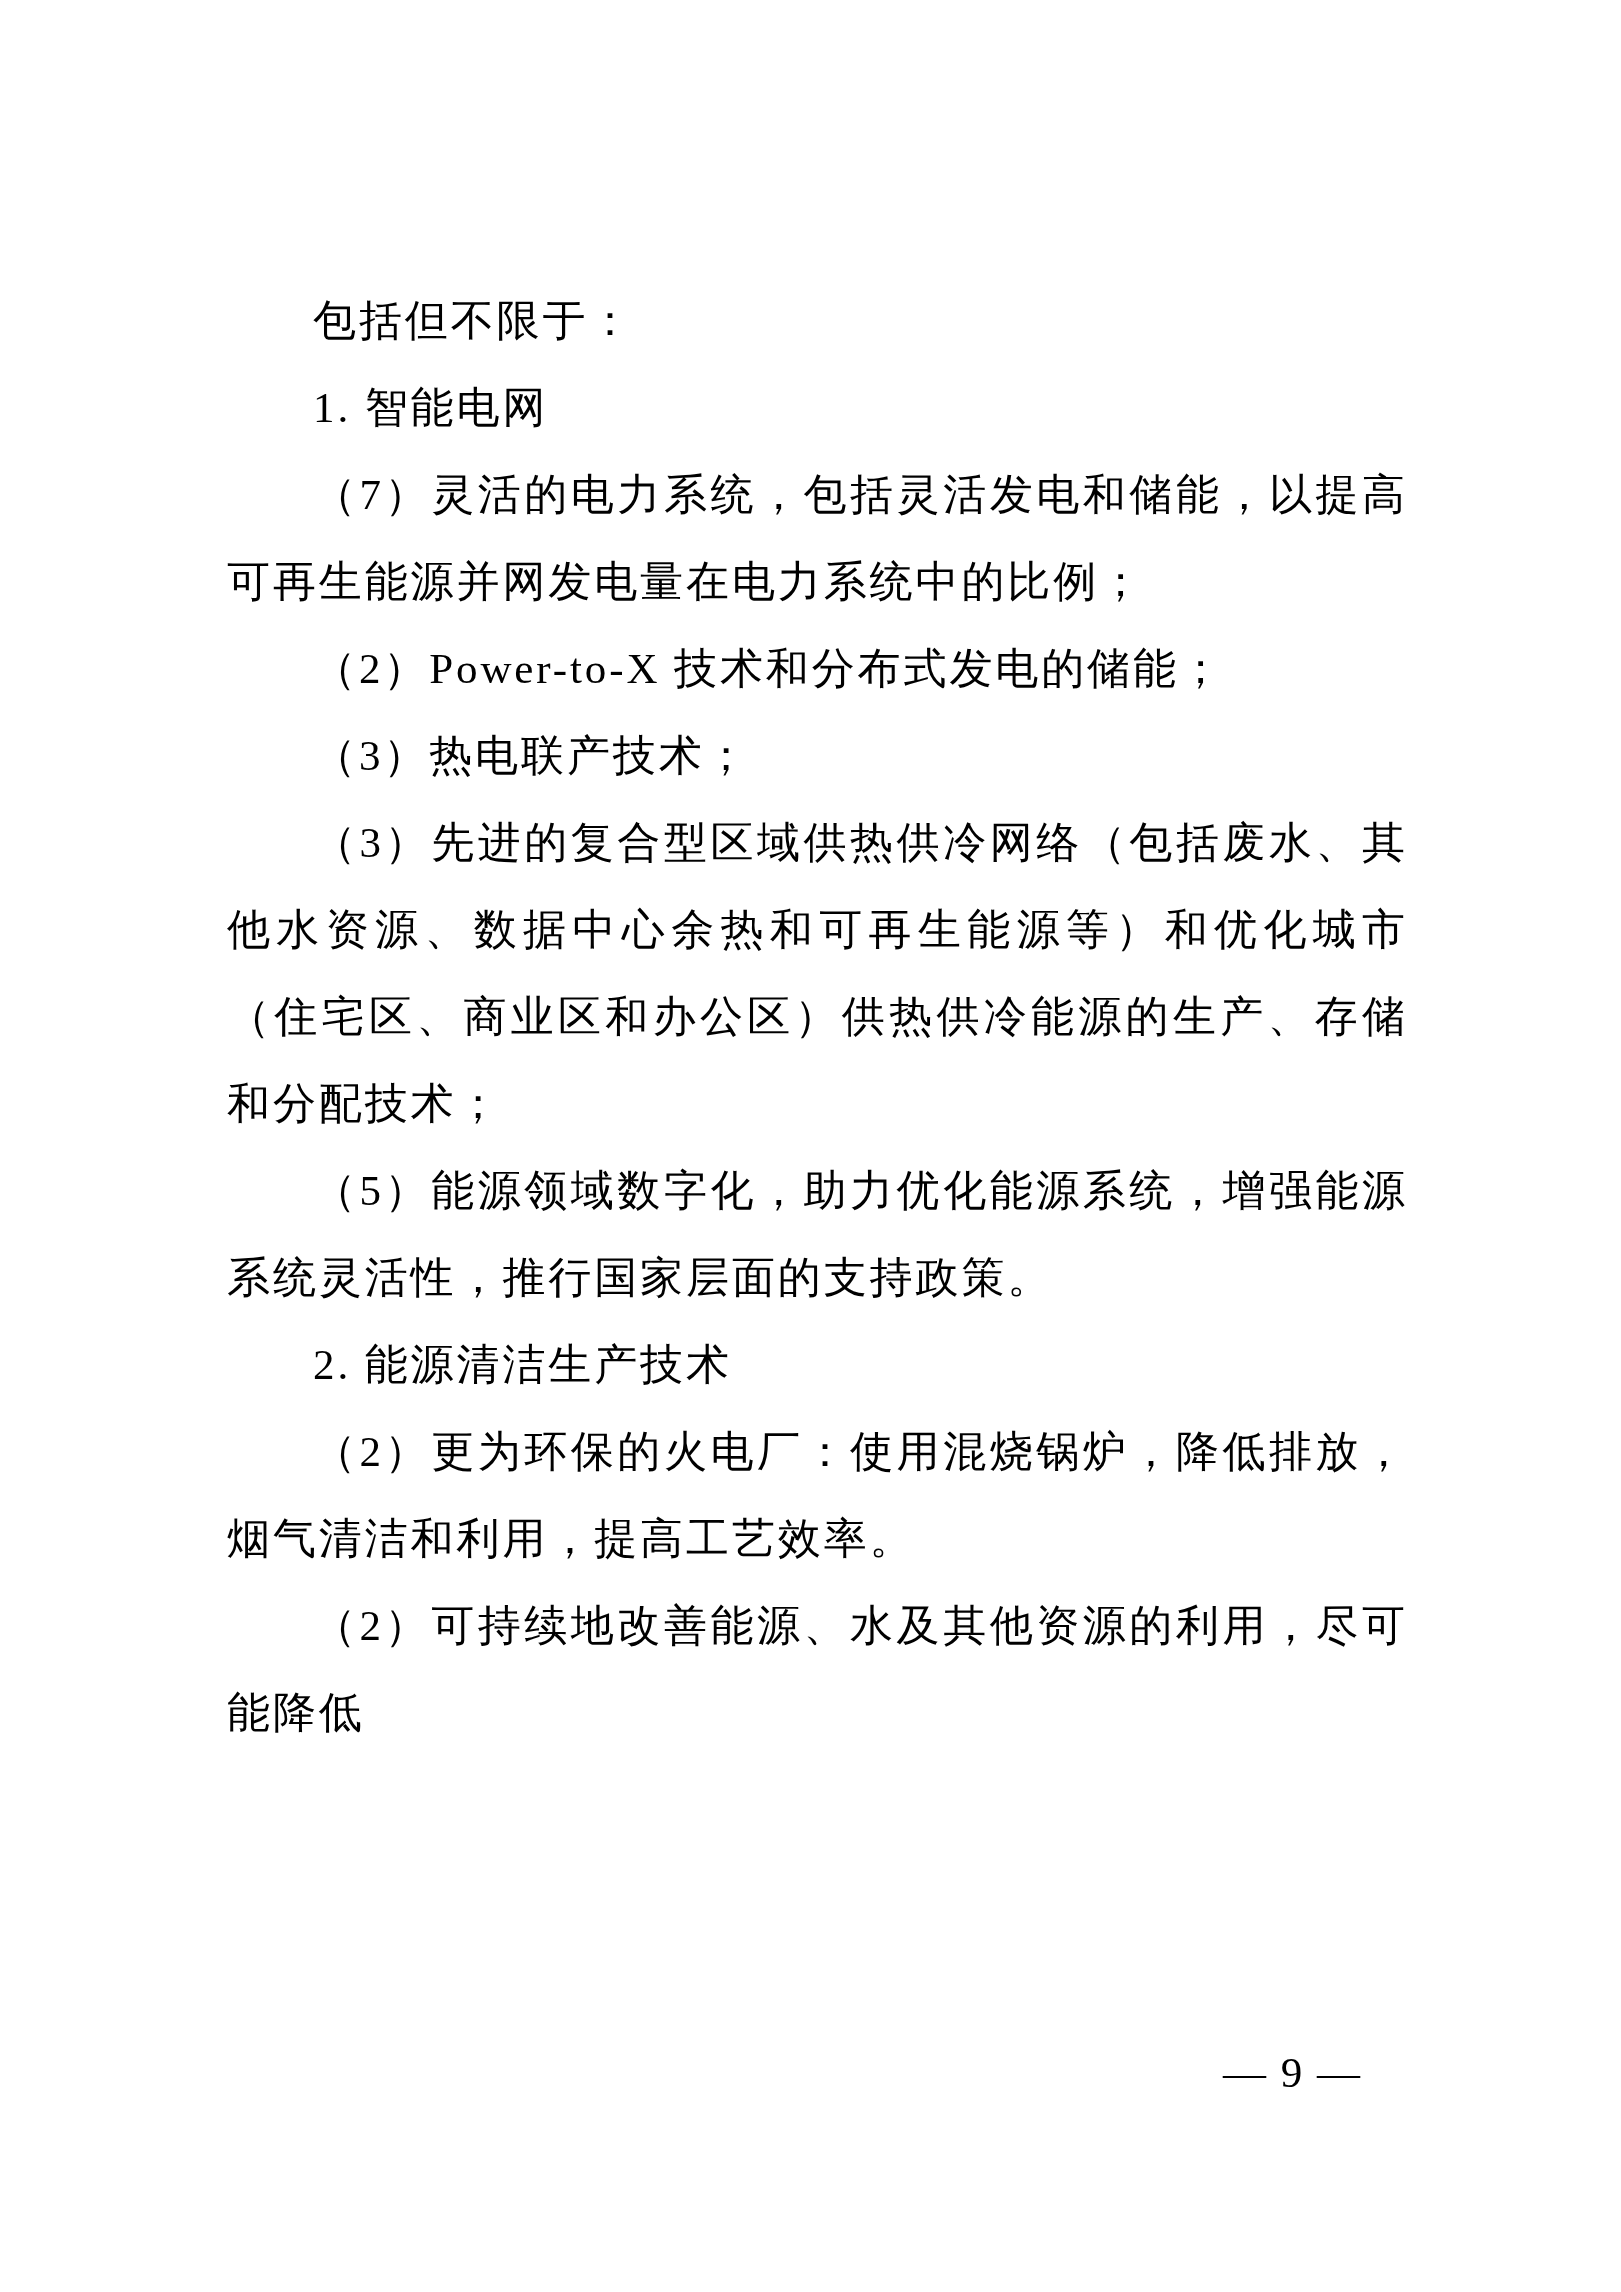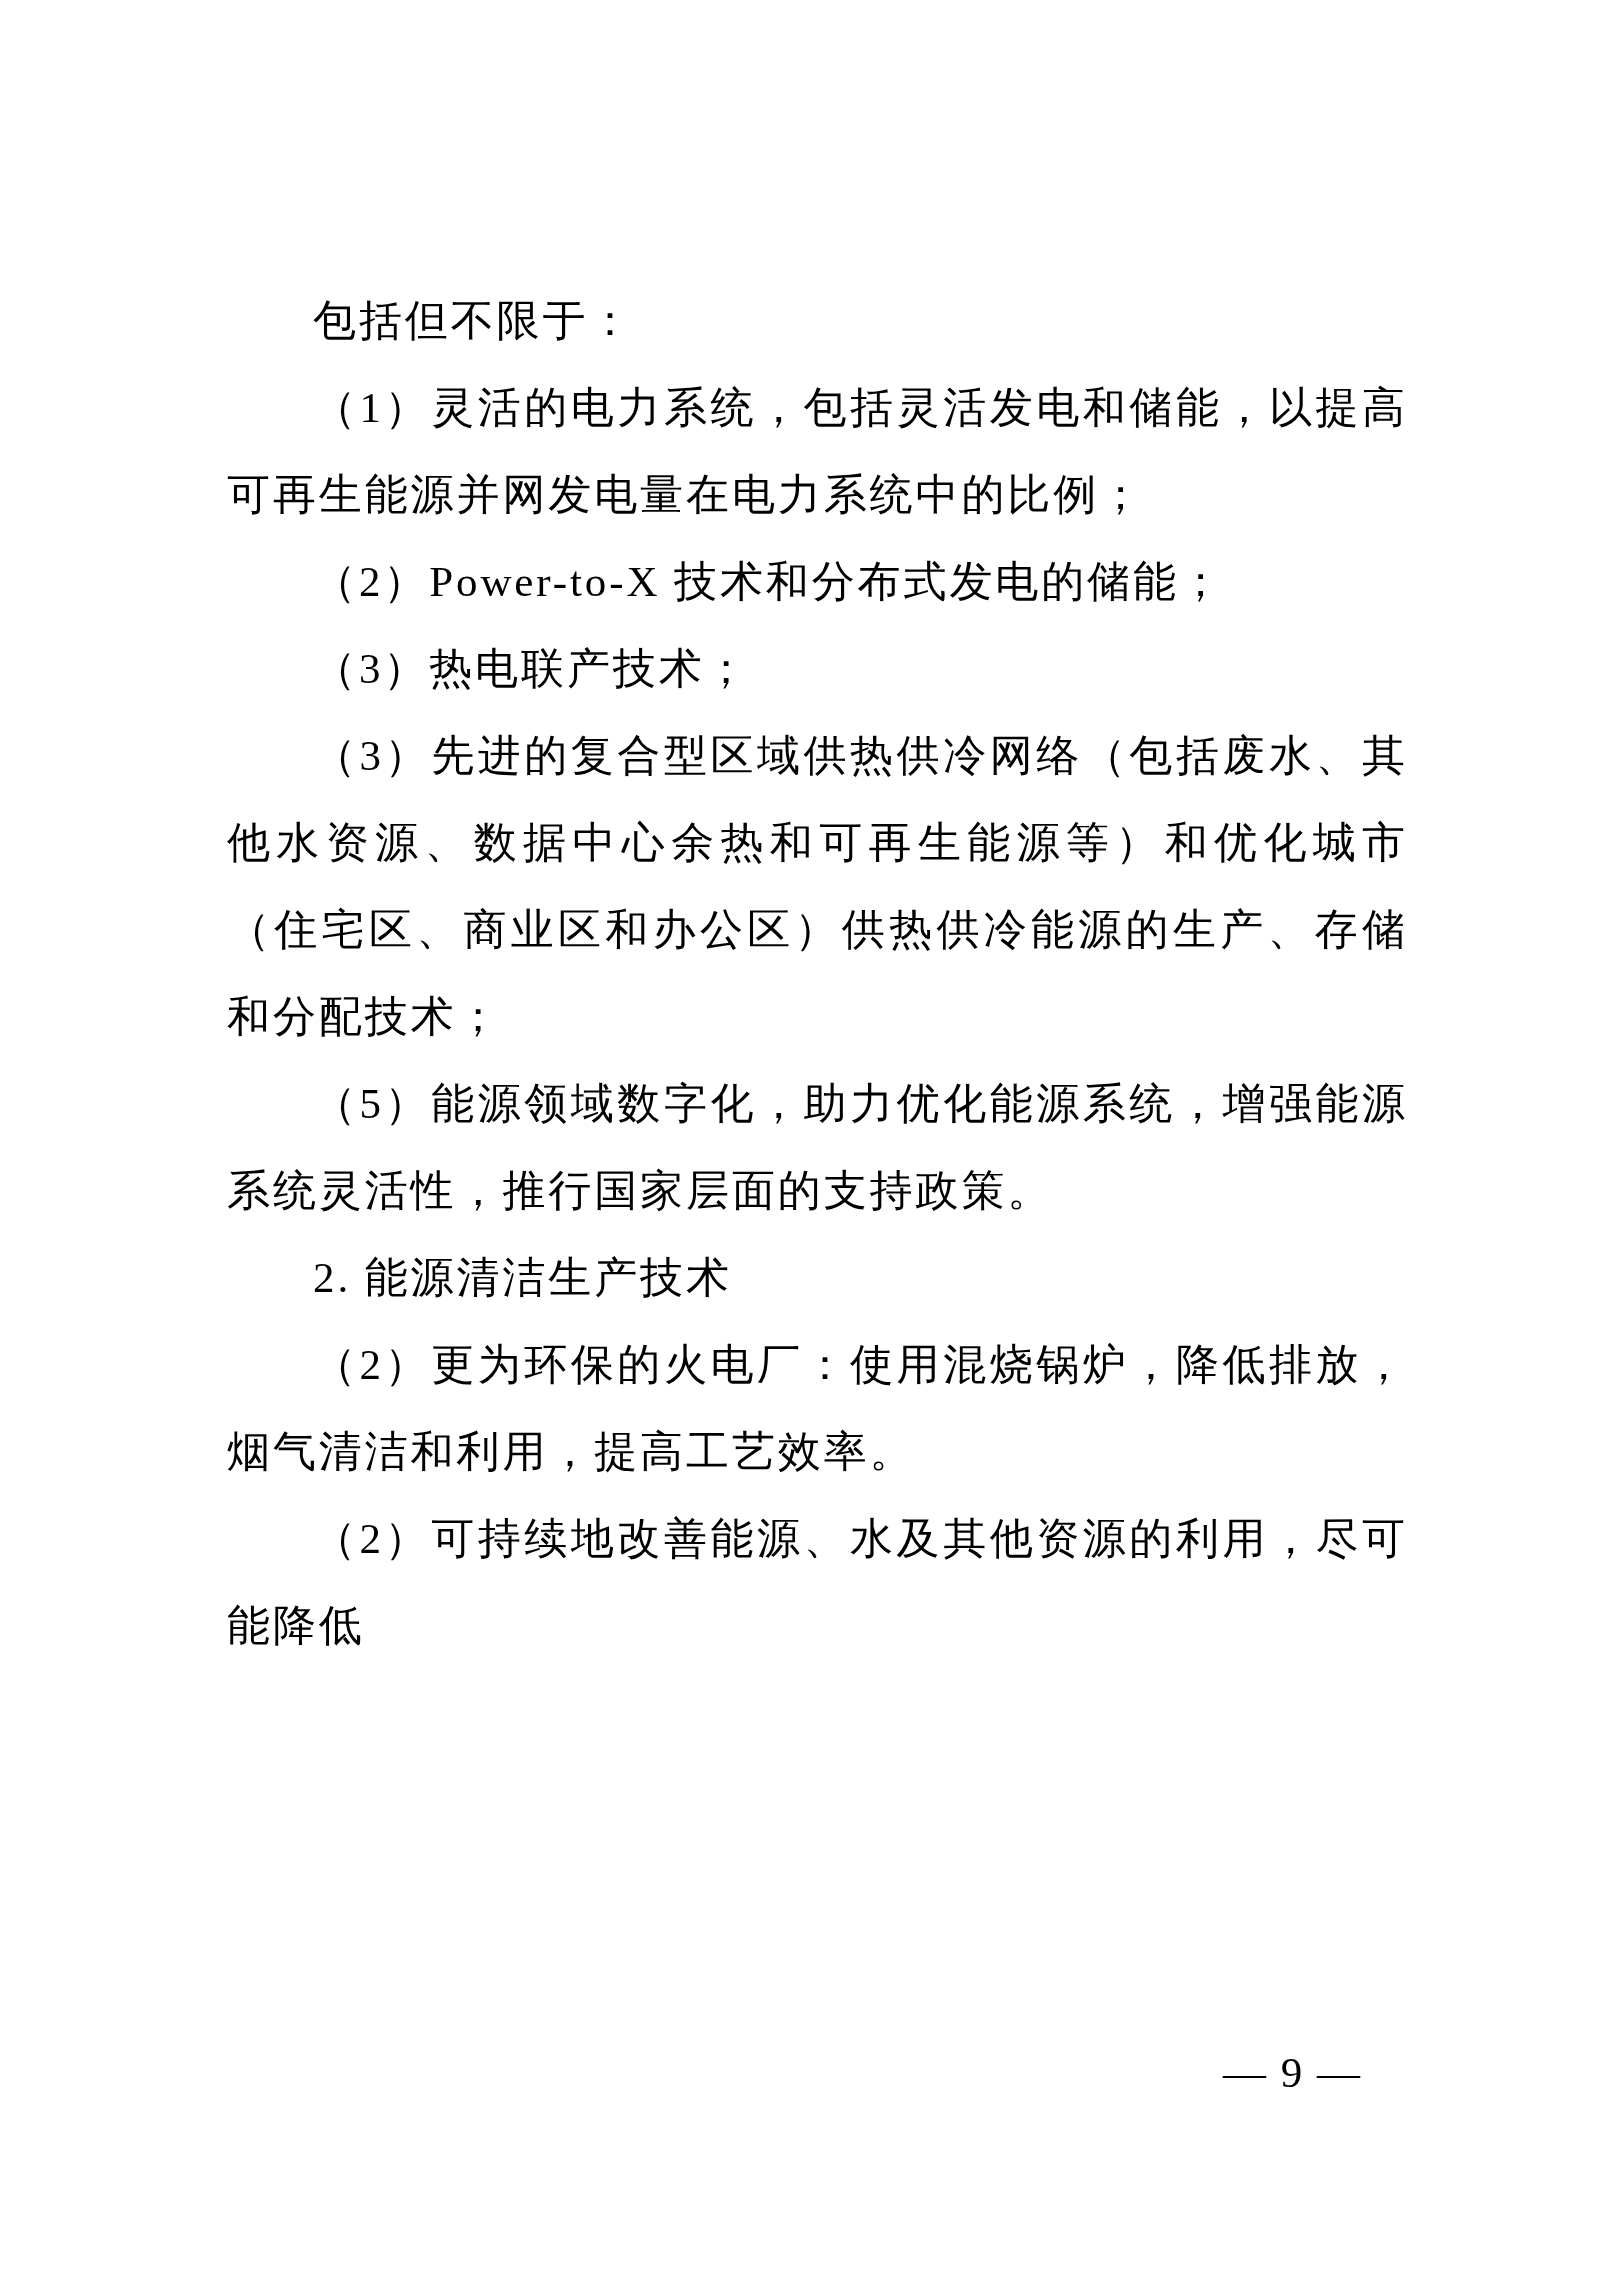--- a/index.html
+++ b/index.html
@@ -44,21 +44,22 @@
     color: #000000;
   }
 </style>
 </head>
 <body>
 
 <div class="page">
   <div class="text-block">
 
   <p class="para">包括但不限于：</p>
-      <p class="para">（1）灵活的电力系统，包括灵活发电和储能，以提高可再生能源并网发电量在电力系统中的比例；</p>
+      <p class="para">1. 智能电网</p>
+      <p class="para">（7）灵活的电力系统，包括灵活发电和储能，以提高可再生能源并网发电量在电力系统中的比例；</p>
       <p class="para">（2）Power-to-X 技术和分布式发电的储能；</p>
       <p class="para">（3）热电联产技术；</p>
       <p class="para">（3）先进的复合型区域供热供冷网络（包括废水、其他水资源、数据中心余热和可再生能源等）和优化城市（住宅区、商业区和办公区）供热供冷能源的生产、存储和分配技术；</p>
       <p class="para">（5）能源领域数字化，助力优化能源系统，增强能源系统灵活性，推行国家层面的支持政策。</p>
       <p class="para">2. 能源清洁生产技术</p>
       <p class="para">（2）更为环保的火电厂：使用混烧锅炉，降低排放，烟气清洁和利用，提高工艺效率。</p>
       <p class="para">（2）可持续地改善能源、水及其他资源的利用，尽可能降低</p>
     </div>
   <div class="page-number">— 9 —</div>
 </div>

